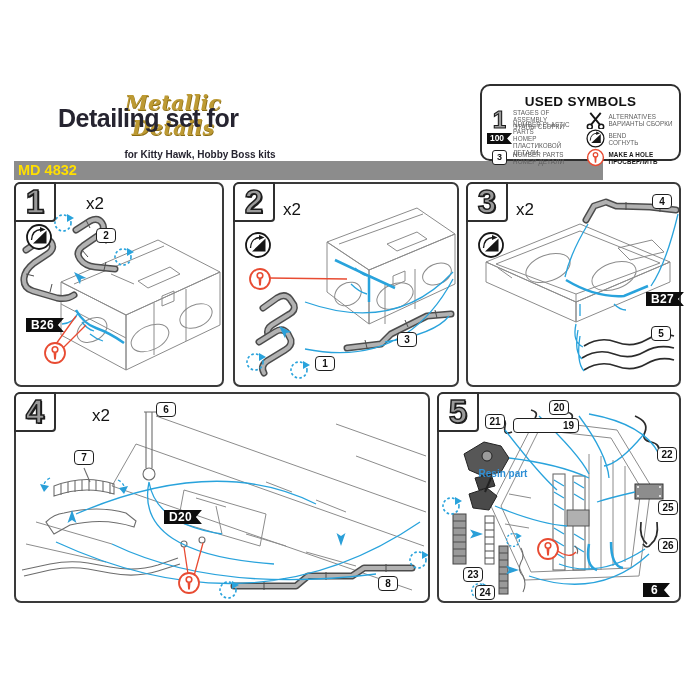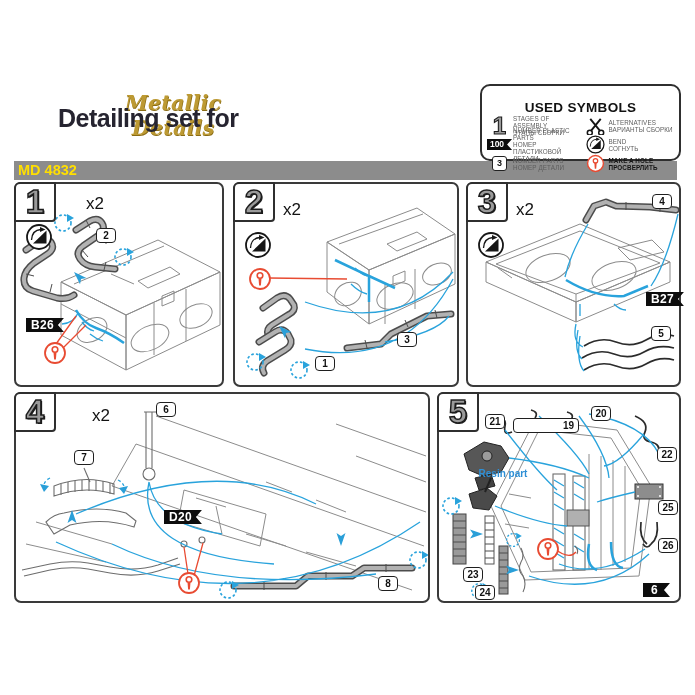--- a/index.html
+++ b/index.html
@@ -9,29 +9,29 @@
   .brand{position:absolute;left:100px;top:90px;width:146px;text-align:center;
          font-family:"DejaVu Serif",serif;font-style:italic;font-weight:bold;font-size:21px;
          color:#bd9a33;text-shadow:.6px .6px 0 #8a6c14;}
   .t1{position:absolute;left:58px;top:107px;width:308px;
       font-weight:bold;font-size:25px;line-height:23px;color:#262430;letter-spacing:-.5px;}
   .t2{position:absolute;left:20px;top:128px;width:388px;text-align:center;
       font-weight:bold;font-size:25px;line-height:23px;color:#262430;letter-spacing:-.5px;}
   .sub{position:absolute;left:40px;top:149px;width:320px;text-align:center;
       font-weight:bold;font-size:10px;color:#262430;}
   
-  .bar{position:absolute;left:14px;top:161px;width:663px;height:19px;background:#8c8c8c;}
+  .bar{position:absolute;left:14px;top:161px;width:577px;height:19px;background:#8c8c8c;padding-left:12px;}
   .bar span{position:absolute;top:1px;font-weight:600;font-size:14.5px;color:#ffdf00;}
   .bar .code{left:4px;}
   .bar .scale{left:234px;width:132px;text-align:center;}
   .bar .site{right:4px;}
   
   .legend{position:absolute;left:480px;top:84px;width:201px;height:77px;background:#fff;
           border:2px solid #2f2f2f;border-radius:10px;box-sizing:border-box;}
-  .ltitle{text-align:center;font-weight:bold;font-size:13.5px;color:#111;margin-top:14px;letter-spacing:.3px;}
+  .ltitle{text-align:center;font-weight:bold;font-size:13.5px;color:#111;margin-top:8px;letter-spacing:.3px;}
   .lcols{display:flex;padding:1px 2px 0 4px;}
   .lcol{flex:1;display:flex;flex-direction:column;}
   .lrow{display:flex;align-items:center;height:19px;}
   .lsym{width:27px;display:flex;justify-content:center;align-items:center;flex:none;}
   .ltxt{display:flex;flex-direction:column;}
   .ltxt span{font-size:6.3px;line-height:7px;color:#5d5d5d;letter-spacing:.1px;}
   .lrow.strong .ltxt span{font-weight:bold;color:#151515;}
   .biglgd{font-weight:bold;font-size:24px;color:#9a9a9a;-webkit-text-stroke:1.1px #1c1c1c;line-height:20px;}
   .ptag{background:#0d0d0d;color:#fff;font-weight:bold;font-size:8.5px;line-height:11px;
         padding:0 8px 0 3px;clip-path:polygon(0 0,100% 0,calc(100% - 5px) 50%,100% 100%,0 100%);}
@@ -94,20 +94,21 @@
       <g id="scisg">
           <path d="M-5.5,-7 L5,6 M5.5,-7 L-5,6" stroke="#161616" stroke-width="2" fill="none"></path>
         <circle cx="-6" cy="7.5" r="2.6" fill="none" stroke="#161616" stroke-width="1.6"></circle>
         <circle cx="6" cy="7.5" r="2.6" fill="none" stroke="#161616" stroke-width="1.6"></circle>
         </g>
     </defs>
   </svg>
 
   <div class="brand">Metallic Details</div>
   <div class="t1">Detailing set for</div>
+  <div class="sub">for Kitty Hawk, Hobby Boss kits</div>
 
   <div class="bar">
     <span class="code">MD 4832</span>
   </div>
 
   <div class="legend">
     <div class="ltitle">USED SYMBOLS</div>
     <div class="lcols">
       <div class="lcol">
         <div class="lrow">
@@ -416,21 +417,21 @@
       <use href="#rotg" transform="translate(12,112)"></use>
       <use href="#rotg" transform="translate(40,197) scale(0.9)"></use>
       <use href="#rotg" transform="translate(74,146) scale(0.8)"></use>
       <path class="rd" d="M116,155 Q130,166 137,158"></path>
       <path class="ln2" d="M136,152 q4,4 2,8"></path>
     </svg>
     <div class="stagebox">
         <span class="stagenum">5</span>
       </div>
     <div class="co" style="left:74px;top:24px;padding-left:48px;">19</div>
-    <div class="co" style="left:110px;top:12px;margin-left:42px;">20</div>
+    <div class="co" style="left:110px;top:6px;">20</div>
     <div class="co" style="left:46px;top:20px;">21</div>
     <div class="co" style="right:2px;top:53px;text-align:center;">22</div>
     <div class="co" style="left:24px;top:173px;">23</div>
     <div class="co" style="left:36px;top:191px;">24</div>
     <div class="co" style="right:1px;top:106px;">25</div>
     <div class="co" style="right:1px;top:144px;">26</div>
     <div class="resin" style="left:38px;top:74px;width:52px;">Resin part</div>
     <svg class="picon" style="left:96px;top:142px;" width="26" height="26" viewBox="-13 -13 26 26">
         <use href="#drillg"></use>
       </svg>

